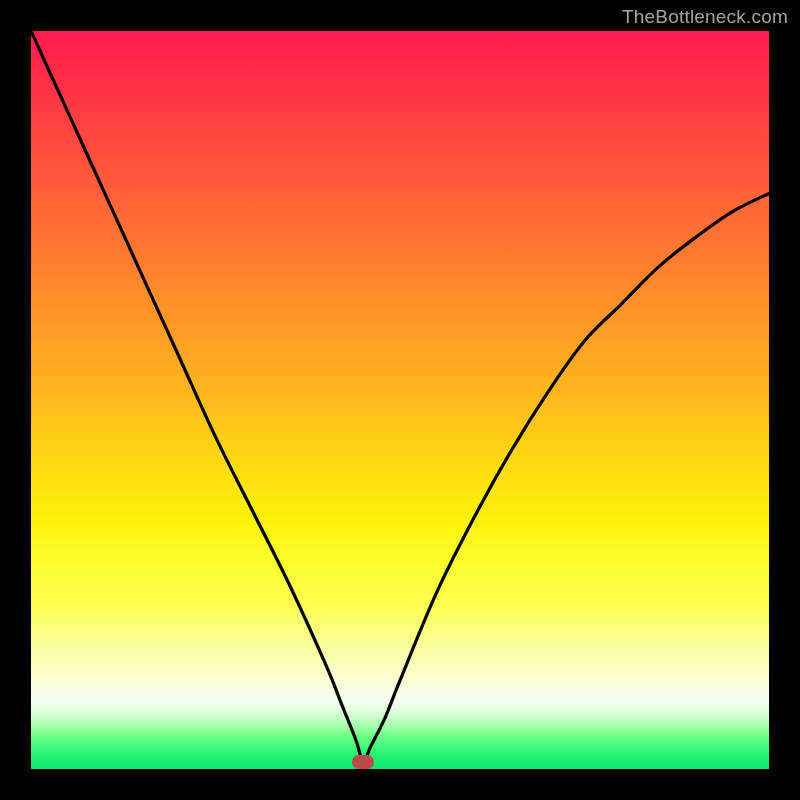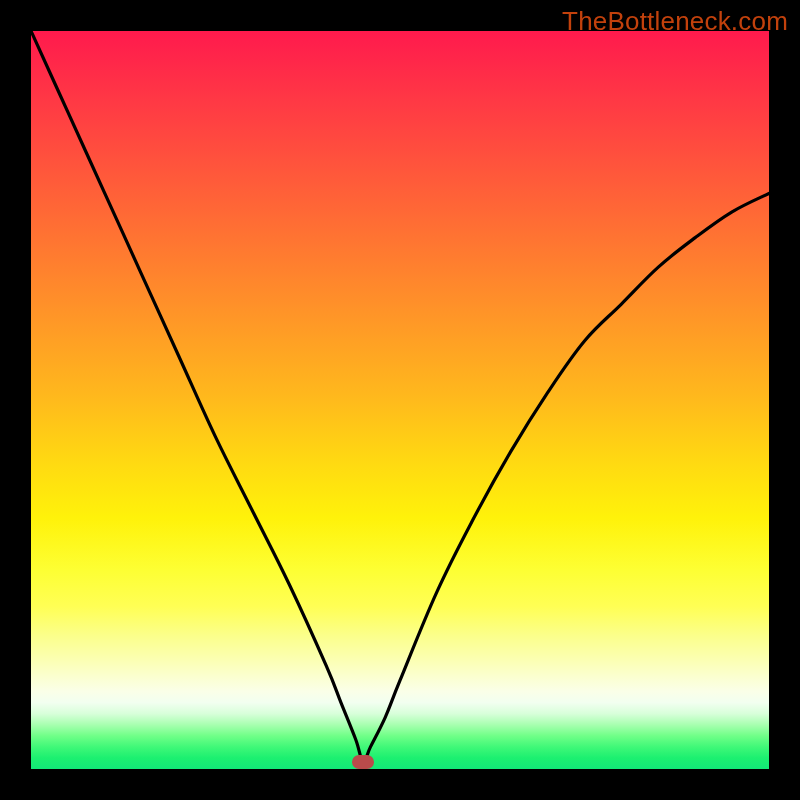--- a/index.html
+++ b/index.html
@@ -49,22 +49,22 @@
   }
   .curve {
     position: absolute;
     left: 0; top: 0;
     width: 738px; height: 738px;
   }
   .watermark {
     position: absolute;
     top: 6px;
     right: 12px;
-    color: #c2410c;
-    font-size: 26px;
+    color: #a3a3a3;
+    font-size: 19px;
     font-weight: 500;
     letter-spacing: 0.2px;
   }
   .dot {
     position: absolute;
     width: 22px;
     height: 14px;
     border-radius: 8px;
     background: rgba(185, 75, 75, 0.85);
     transform: translate(-50%, -50%);

